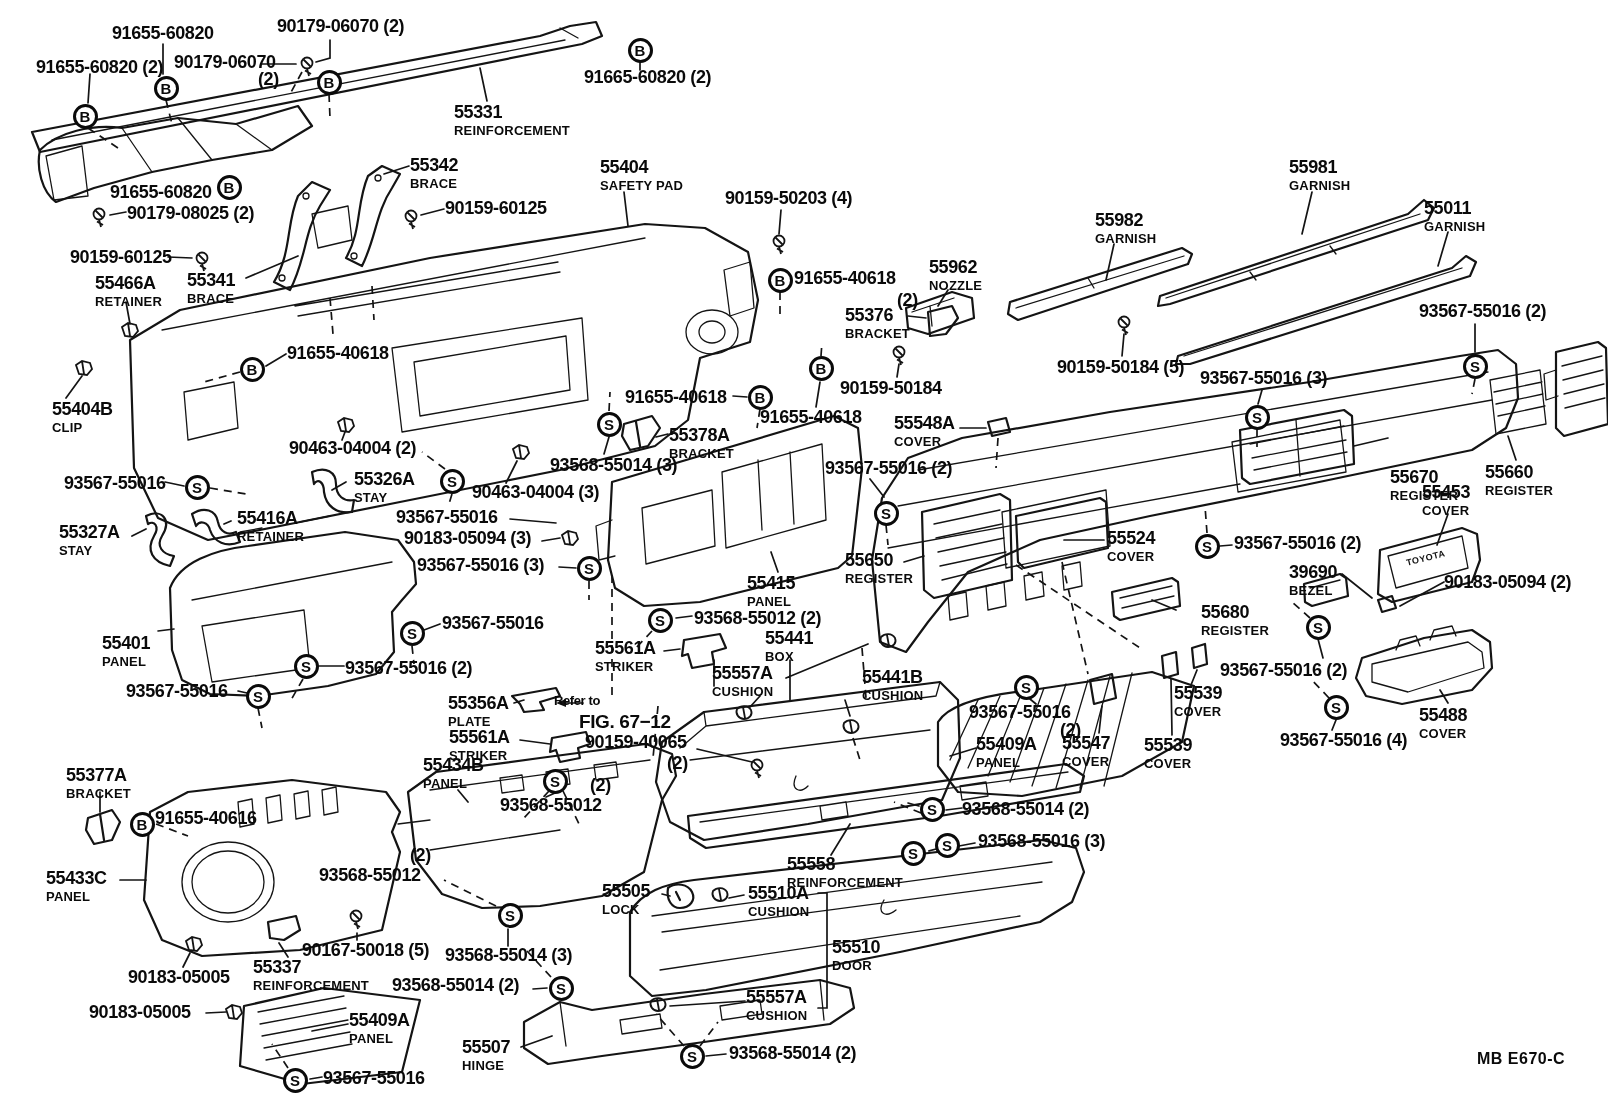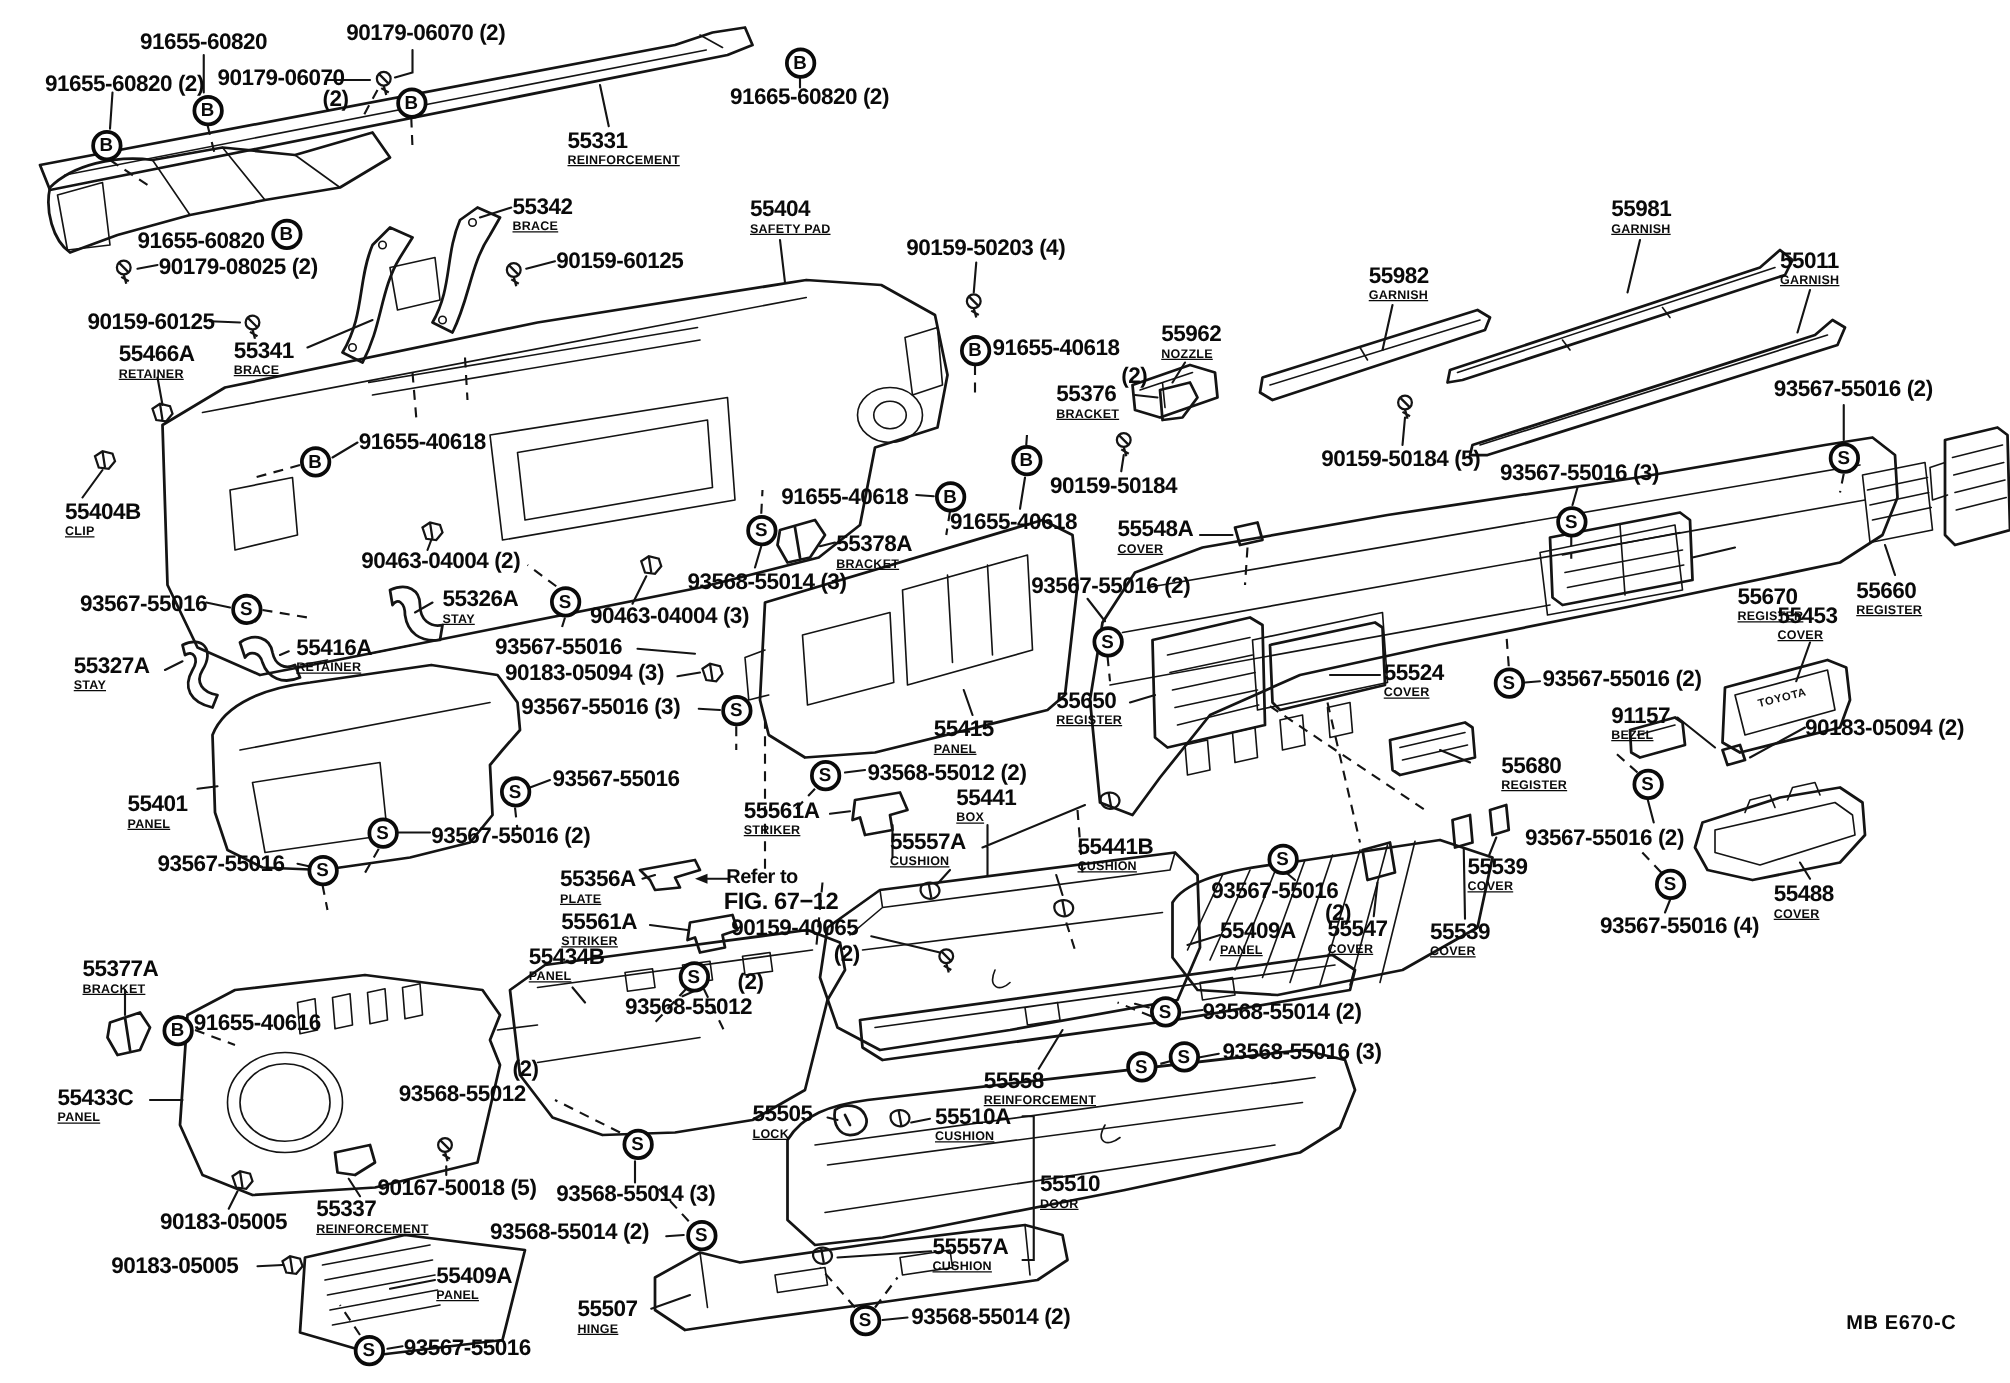--- a/index.html
+++ b/index.html
@@ -2,21 +2,21 @@
 <html><head>
 <meta charset="utf-8">
 <style>
   html,body{margin:0;padding:0;background:#fff;}
   #stage{position:relative;width:1608px;height:1106px;background:#fff;overflow:hidden;
          font-family:"Liberation Sans",sans-serif;}
   #art{position:absolute;left:0;top:0;}
   #labels{position:absolute;left:0;top:0;width:100%;height:100%;}
   .lbl{position:absolute;color:#0a0a0a;font-weight:bold;font-size:18px;line-height:1;
        white-space:nowrap;letter-spacing:-0.4px;}
-  .lbl .sub{display:block;font-size:10px;margin-top:3px;letter-spacing:0.2px;text-decoration:underline;}
+  .lbl .sub{display:block;font-size:13px;margin-top:3px;letter-spacing:0.2px;}
   .lbl.logo{transform:rotate(-14deg);letter-spacing:0.5px;color:#111;}
   .circ{position:absolute;width:25px;height:25px;border:3px solid #0a0a0a;border-radius:50%;
         background:#fff;color:#0a0a0a;font-weight:bold;font-size:15px;display:flex;
         align-items:center;justify-content:center;box-sizing:border-box;}
   .code{position:absolute;font-weight:bold;font-size:16px;letter-spacing:0.5px;color:#0a0a0a;}
 </style>
 </head>
 <body>
 
 <div id="stage">
@@ -227,40 +227,40 @@
       <div class="lbl" style="left: 59px; top: 523px;"><span>55327A</span><span class="sub">STAY</span></div>
       <div class="lbl" style="left: 237px; top: 509px;"><span>55416A</span><span class="sub">RETAINER</span></div>
       <div class="lbl" style="left: 102px; top: 634px;"><span>55401</span><span class="sub">PANEL</span></div>
       <div class="lbl" style="left: 747px; top: 574px;"><span>55415</span><span class="sub">PANEL</span></div>
       <div class="lbl" style="left: 1390px; top: 428px; margin-top: 40px;"><span>55670</span><span class="sub">REGISTER</span></div>
       <div class="lbl" style="left: 1485px; top: 463px;"><span>55660</span><span class="sub">REGISTER</span></div>
       <div class="lbl" style="left: 1422px; top: 483px;"><span>55453</span><span class="sub">COVER</span></div>
       <div class="lbl" style="left: 1107px; top: 529px;"><span>55524</span><span class="sub">COVER</span></div>
       <div class="lbl" style="left: 845px; top: 551px;"><span>55650</span><span class="sub">REGISTER</span></div>
       <div class="lbl" style="left: 1234px; top: 534px;"><span>93567-55016 (2)</span></div>
-      <div class="lbl" style="left: 1289px; top: 563px;"><span>91157</span><span class="sub">BEZEL</span></div>
+      <div class="lbl" style="left: 1289px; top: 563px;"><span>39690</span><span class="sub">BEZEL</span></div>
       <div class="lbl" style="left: 1444px; top: 573px;"><span>90183-05094 (2)</span></div>
       <div class="lbl" style="left: 1180px; top: 603px; margin-left: 21px;"><span>55680</span><span class="sub">REGISTER</span></div>
       <div class="lbl" style="left: 1220px; top: 661px;"><span>93567-55016 (2)</span></div>
       <div class="lbl" style="left: 1280px; top: 731px;"><span>93567-55016 (4)</span></div>
       <div class="lbl" style="left: 1419px; top: 706px;"><span>55488</span><span class="sub">COVER</span></div>
       <div class="lbl" style="left: 1174px; top: 684px;"><span>55539</span><span class="sub">COVER</span></div>
       <div class="lbl" style="left: 1144px; top: 736px;"><span>55539</span><span class="sub">COVER</span></div>
       <div class="lbl" style="left: 1062px; top: 734px;"><span>55547</span><span class="sub">COVER</span></div>
       <div class="lbl" style="left: 969px; top: 703px;"><span>93567-55016</span></div>
       <div class="lbl" style="left: 1060px; top: 721px;"><span>(2)</span></div>
       <div class="lbl" style="left: 765px; top: 629px;"><span>55441</span><span class="sub">BOX</span></div>
       <div class="lbl" style="left: 694px; top: 609px;"><span>93568-55012 (2)</span></div>
       <div class="lbl" style="left: 595px; top: 639px;"><span>55561A</span><span class="sub">STRIKER</span></div>
       <div class="lbl" style="left: 712px; top: 664px;"><span>55557A</span><span class="sub">CUSHION</span></div>
       <div class="lbl" style="left: 862px; top: 668px;"><span>55441B</span><span class="sub">CUSHION</span></div>
       <div class="lbl" style="left: 442px; top: 614px;"><span>93567-55016</span></div>
       <div class="lbl" style="left: 345px; top: 659px;"><span>93567-55016 (2)</span></div>
       <div class="lbl" style="left: 126px; top: 682px;"><span>93567-55016</span></div>
-      <div class="lbl" style="left: 581px; top: 694px; font-size: 16px;"><span>Refer to</span></div>
+      <div class="lbl" style="left: 554px; top: 694px; font-size: 13px;"><span>Refer to</span></div>
       <div class="lbl" style="left: 579px; top: 712px; font-size: 19px;"><span>FIG. 67−12</span></div>
       <div class="lbl" style="left: 448px; top: 694px;"><span>55356A</span><span class="sub">PLATE</span></div>
       <div class="lbl" style="left: 449px; top: 728px;"><span>55561A</span><span class="sub">STRIKER</span></div>
       <div class="lbl" style="left: 585px; top: 733px;"><span>90159-40065</span></div>
       <div class="lbl" style="left: 667px; top: 754px;"><span>(2)</span></div>
       <div class="lbl" style="left: 423px; top: 756px;"><span>55434B</span><span class="sub">PANEL</span></div>
       <div class="lbl" style="left: 590px; top: 776px;"><span>(2)</span></div>
       <div class="lbl" style="left: 500px; top: 796px;"><span>93568-55012</span></div>
       <div class="lbl" style="left: 410px; top: 846px;"><span>(2)</span></div>
       <div class="lbl" style="left: 319px; top: 866px;"><span>93568-55012</span></div>

